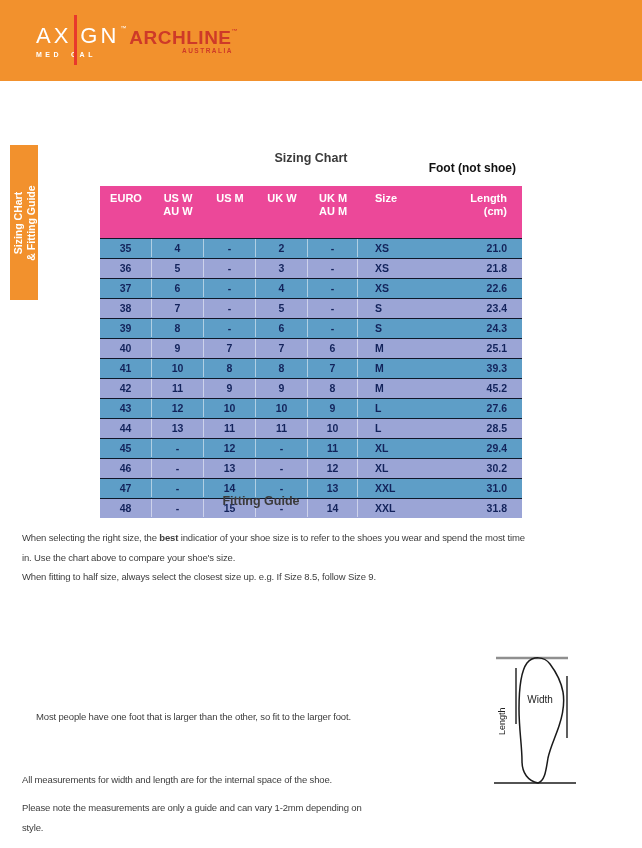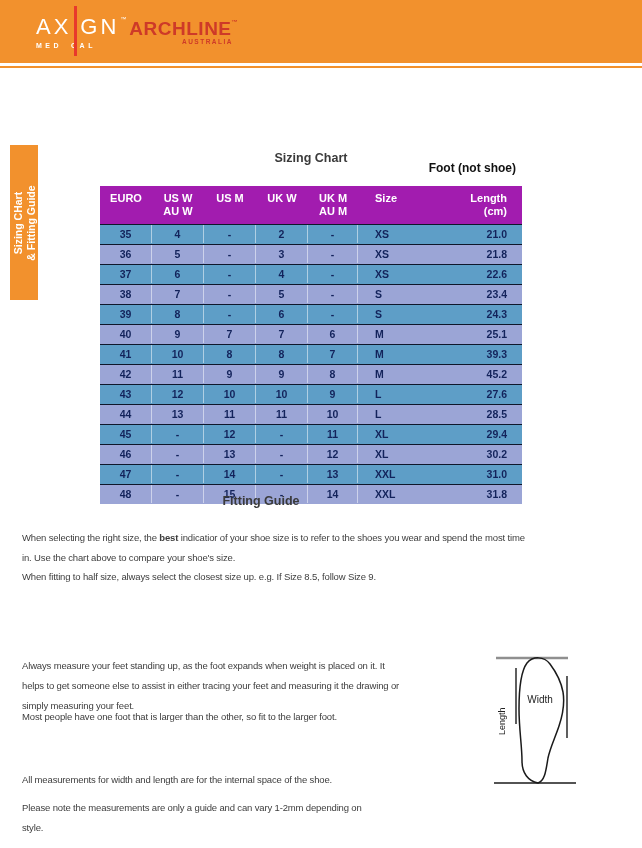--- a/index.html
+++ b/index.html
@@ -3,21 +3,21 @@
 <meta charset="utf-8">
 <style>
   html,body { margin:0; padding:0; background:#ffffff; }
   .page {
     position:relative; width:642px; height:848px; overflow:hidden;
     background:#ffffff; font-family:"Liberation Sans", sans-serif;
   }
 
   
   .topbar {
-    position:absolute; top:0; left:0; width:642px; height:63px;
+    position:absolute; top:0; left:0; width:642px; height:81px;
     background:#F2912D; display:flex; align-items:center;
   }
   .axign { position:relative; margin-left:36px; color:#fff; }
   .axign-word { display:flex; align-items:flex-start; font-size:22px; letter-spacing:3px; line-height:24px; }
   .axign-gap { position:relative; width:9px; }
   .axign-redline { position:absolute; left:3px; top:-9px; height:50px; width:2.5px; background:#E8392C; }
   .axign-tm { font-size:6px; line-height:8px; margin-left:1px; }
   .axign-sub { display:flex; font-size:7px; letter-spacing:3.5px; font-weight:bold; margin-top:3px; }
   .axign-sub .gap2 { width:9px; }
   .title { flex:1; text-align:center; color:#ffffff; font-weight:bold; font-size:23px; letter-spacing:0.2px; }
@@ -35,42 +35,42 @@
     color:#fff; font-weight:bold; font-size:10.5px; line-height:12.5px;
     white-space:nowrap; text-align:center;
   }
 
   
   .table-wrap { position:absolute; left:100px; top:151px; width:422px; }
   .chart-heading { text-align:center; font-weight:bold; font-size:12.5px; color:#3a3a3a; }
   .foot-note { position:absolute; right:6px; top:10px; font-weight:bold; font-size:12px; color:#111; }
   .tbl { margin-top:21px; }
   .thead, .trow { display:grid; grid-template-columns:52px 52px 52px 52px 50px 82px 82px; }
-  .thead { background:#a21caf; height:38px; color:#fff; font-weight:bold; font-size:11px; }
+  .thead { background:#ec4899; height:52px; color:#fff; font-weight:bold; font-size:11px; }
   .th { padding-top:6px; text-align:center; line-height:13px; }
   .th.c5 { text-align:left; padding-left:17px; }
   .th.c6 { text-align:right; padding-right:15px; }
   .trow { height:19px; font-weight:bold; font-size:10.5px; color:#13235B; border-top:1px solid #0f172a; }
   .trow:nth-child(odd)  { background:#5E9EC7; }
   .trow:nth-child(even) { background:#9BA5D6; }
   .cell { text-align:center; line-height:18px; height:18px; }
   .cell.c0,.cell.c1,.cell.c2,.cell.c3,.cell.c4 { border-right:1px solid rgba(255,255,255,0.5); }
   .cell.c5 { text-align:left; padding-left:17px; }
   .cell.c6 { text-align:right; padding-right:15px; }
 
   
   .sec-heading { position:absolute; left:22px; width:478px; text-align:center; font-weight:bold; font-size:12.5px; color:#3a3a3a; }
   .p { position:absolute; left:22px; font-size:9.5px; line-height:20px; letter-spacing:-0.15px; color:#3d3d3d; }
   .h-fitting { top:494px; }
   .p1 { top:518px; width:505px; }
   .p2 { top:557px; width:520px; }
   .h-measure { top:587px; }
   .p3 { top:612px; width:480px; }
   .p4 { top:646px; width:380px; }
-  .p5 { top:697px; width:480px; }
+  .p5 { top:697px; width:480px;margin-left:14px; }
   .p6 { top:760px; width:480px; }
   .p7 { top:788px; width:355px; }
 
   
   .foot-diagram { position:absolute; left:488px; top:646px; }
 </style>
 </head>
 <body>
 
 <div class="page">
@@ -272,21 +272,20 @@
             <div class="cell c6">31.8</div>
           </div>
         </div>
     </div>
   </div>
 
   <div class="sec-heading h-fitting">Fitting Guide</div>
   <p class="p p1"><span>When selecting the right size, the </span><b>best</b><span> indicatior of your shoe size is to refer to the shoes you wear and spend the most time in. Use the chart above to compare your shoe's size.</span></p>
   <p class="p p2">When fitting to half size, always select the closest size up. e.g. If Size 8.5, follow Size 9.</p>
 
-  <p class="p p4">Always measure your feet standing up, as the foot expands when weight is placed on it. It helps to get someone else to assist in either tracing your feet and measuring it the drawing or simply measuring your feet.</p>
   <p class="p p5">Most people have one foot that is larger than the other, so fit to the larger foot.</p>
   <p class="p p6">All measurements for width and length are for the internal space of the shoe.</p>
   <p class="p p7">Please note the measurements are only a guide and can vary 1-2mm depending on style.</p>
 
   <svg class="foot-diagram" width="152" height="148" viewBox="0 0 152 148" xmlns="http://www.w3.org/2000/svg">
     <line x1="8" y1="12" x2="80" y2="12" stroke="#8f8f8f" stroke-width="2.5"></line>
     <line x1="6" y1="137" x2="88" y2="137" stroke="#1a1a1a" stroke-width="1.4"></line>
     <line x1="28" y1="22" x2="28" y2="78" stroke="#1a1a1a" stroke-width="1.4"></line>
     <line x1="79" y1="30" x2="79" y2="92" stroke="#1a1a1a" stroke-width="1.4"></line>
     <path fill="none" stroke="#1a1a1a" stroke-width="1.5" d="M50 137 C40 135 34 127 34 115 C34 100 31 83 31 63 C31 43 33 25 39 17 C45 10 56 10 62 18 C68 26 73 35 75 46 C77 58 75 68 71 80 C67 92 62 102 60 112 C58 124 57 135 50 137 Z"></path>

